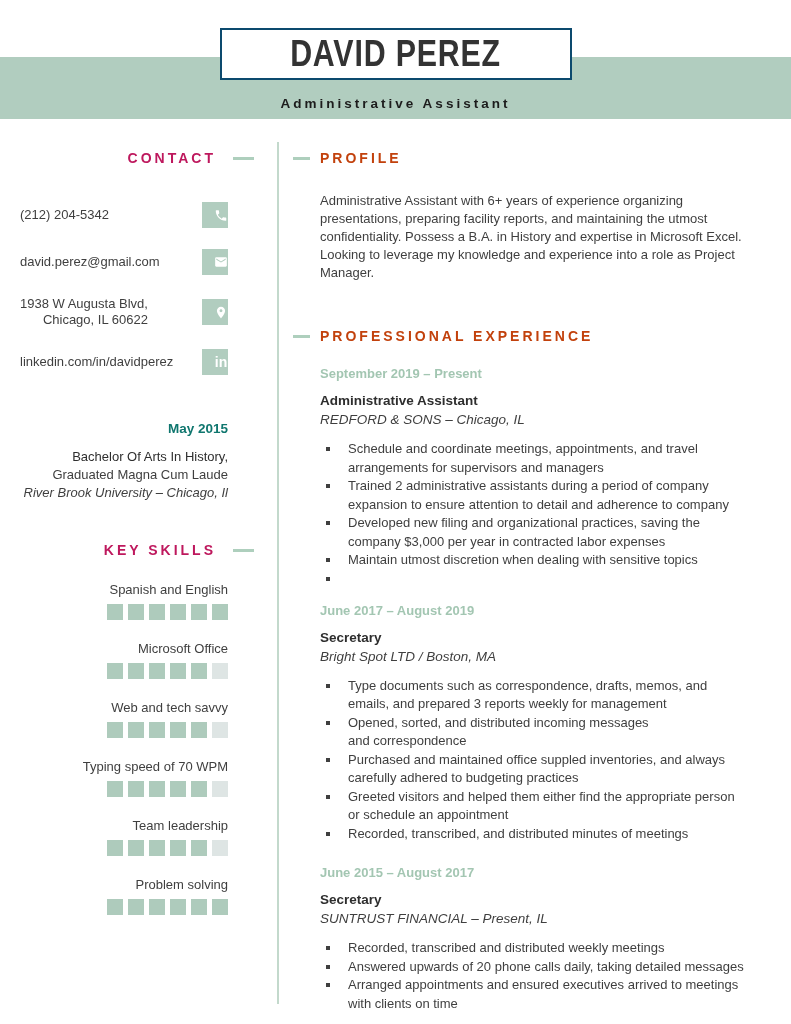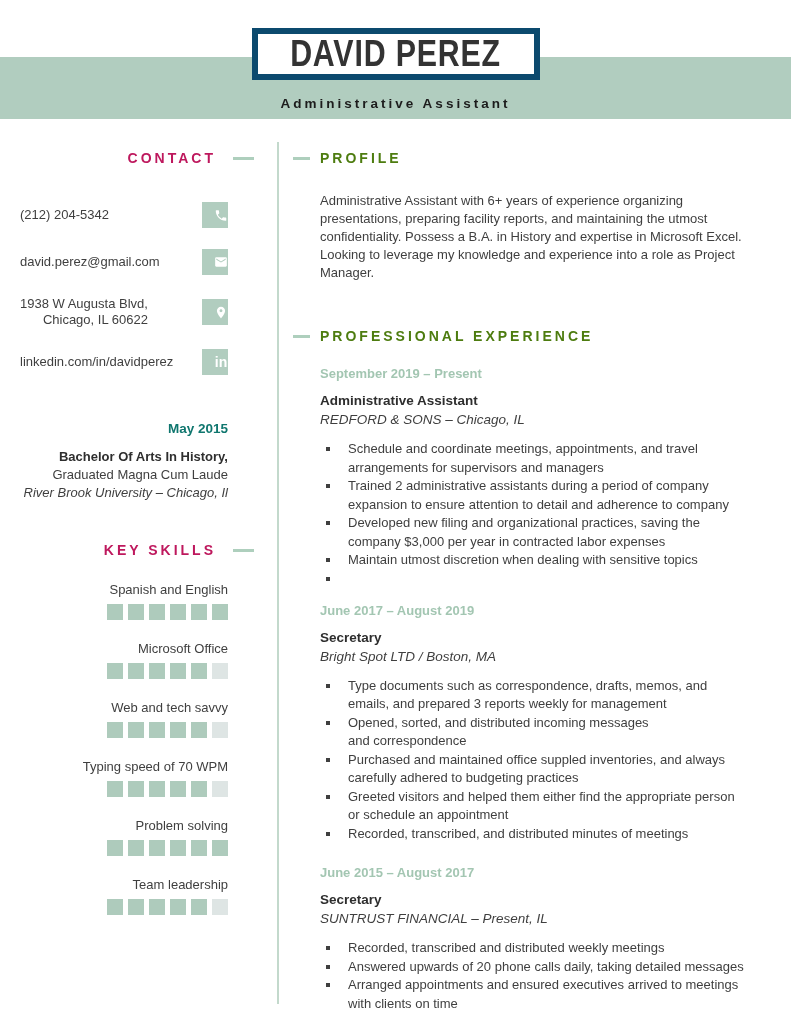--- a/index.html
+++ b/index.html
@@ -3,52 +3,52 @@
 <meta charset="utf-8">
 <style>
   * { margin:0; padding:0; box-sizing:border-box; }
   html,body { background:#fff; }
   body { width:791px; height:1024px; font-family:"Liberation Sans", sans-serif; color:#3f3f3f; overflow:hidden; }
   .page { position:relative; width:791px; height:1024px; background:#fff; }
 
   
   .header { position:relative; height:140px; }
   .band { position:absolute; top:57px; left:0; width:100%; height:62px; background:#b1cdbf; }
-  .name-box { position:absolute; top:28px; left:50%; transform:translateX(-50%); width:288px; height:52px;
-              background:#fff; border:6px solid #0c4a6e; display:flex; align-items:center; justify-content:center; z-index:2; }
+  .name-box { position:absolute; top:28px; left:50%; transform:translateX(-50%); width:352px; height:52px;
+              background:#fff; border:2px solid #0c4a6e; display:flex; align-items:center; justify-content:center; z-index:2; }
   .name { font-size:37px; font-weight:700; color:#333; letter-spacing:1px; white-space:nowrap; transform:scaleX(.82); }
   .subtitle { position:absolute; top:96px; left:0; width:100%; text-align:center; font-size:13.5px; font-weight:700;
               letter-spacing:3px; color:#1c1c1c; z-index:2; }
 
   
   .content { display:flex; }
   .sidebar { width:278px; flex:none; padding:10px 50px 0 20px; }
   .divider { position:absolute; left:277px; top:142px; width:2px; height:862px; background:#c3d9cc; }
   .main { flex:1; padding:10px 44px 0 42px; }
 
   
   .h-side { display:flex; justify-content:flex-end; align-items:center; gap:17px; margin-right:-26px;
             font-size:14px; font-weight:700; letter-spacing:3px; color:#be185d; }
   .h-main { display:flex; align-items:center; gap:10px; margin-left:-27px;
-            font-size:14px; font-weight:700; letter-spacing:3px; color:#4d7c0f; }
+            font-size:14px; font-weight:700; letter-spacing:3px; color:#c2410c; }
   .dash { width:21px; height:3px; background:#aecfbd; flex:none; }
   .h-main .dash { width:17px; }
 
   
   .contact-list { margin-top:36px; }
   .contact-row { display:flex; justify-content:space-between; align-items:center; margin-bottom:21px; }
   .contact-text { text-align:right; font-size:13px; line-height:16px; color:#3f3f3f; }
   .contact-icon { width:26px; height:26px; background:#b1cdbf; flex:none; display:flex; align-items:center; justify-content:center;padding-left:12px; }
   .in-glyph { color:#fff; font-weight:700; font-size:14px; line-height:1; }
 
   
   .section-education { margin-top:46px; text-align:right; }
   .edu-date { margin-top:28px; color:#0f766e; font-weight:700; font-size:13.5px; }
   .edu-lines { margin-top:12px; font-size:13px; line-height:18px; }
-  .edu-degree { font-weight:700; color:#2e2e2e; }
+  .edu-degree { font-weight:400; color:#2e2e2e; }
   .edu-school { font-style:italic; }
 
   
   .section-skills { margin-top:40px; }
   .skills-list { margin-top:24px; }
   .skill-item { margin-bottom:21px; text-align:right; }
   .skill-label { font-size:13px; line-height:16px; margin-bottom:6px; }
   .skill-squares { display:flex; justify-content:flex-end; gap:5px; }
   .sq { width:16px; height:16px; background:#dee5e4; }
   .sq.filled { background:#aecbbc; }
@@ -186,39 +186,39 @@
               <div class="skill-squares">
                 <span class="sq filled"></span>
                 <span class="sq filled"></span>
                 <span class="sq filled"></span>
                 <span class="sq filled"></span>
                 <span class="sq filled"></span>
                 <span class="sq"></span>
               </div>
             </div>
             <div class="skill-item">
+              <div class="skill-label">Team leadership</div>
+              <div class="skill-squares">
+                <span class="sq filled"></span>
+                <span class="sq filled"></span>
+                <span class="sq filled"></span>
+                <span class="sq filled"></span>
+                <span class="sq filled"></span>
+                <span class="sq"></span>
+              </div>
+            </div>
+            <div class="skill-item">
               <div class="skill-label">Problem solving</div>
               <div class="skill-squares">
                 <span class="sq filled"></span>
                 <span class="sq filled"></span>
                 <span class="sq filled"></span>
                 <span class="sq filled"></span>
                 <span class="sq filled"></span>
                 <span class="sq filled"></span>
-              </div>
-            </div>
-            <div class="skill-item">
-              <div class="skill-label">Team leadership</div>
-              <div class="skill-squares">
-                <span class="sq filled"></span>
-                <span class="sq filled"></span>
-                <span class="sq filled"></span>
-                <span class="sq filled"></span>
-                <span class="sq filled"></span>
-                <span class="sq"></span>
               </div>
             </div>
           </div>
       </div>
 
     </div>
 
     <div class="main">
 
       <div class="section-profile">

